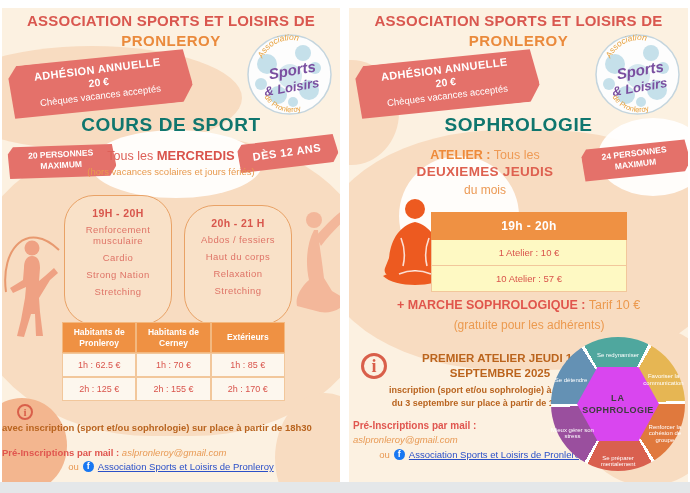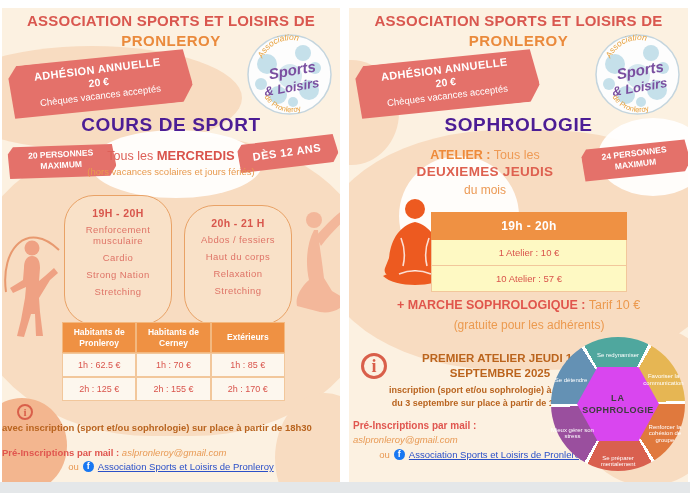--- a/index.html
+++ b/index.html
@@ -22,21 +22,21 @@
 
   .brush { background:#e4716a; color:#fff; text-align:center;
            clip-path:polygon(2% 22%, 7% 2%, 97% 8%, 100% 70%, 94% 98%, 3% 92%); }
   .member-badge { left:4px; top:47px; width:186px; height:58px; transform:rotate(-7deg); padding-top:8px; }
   .member-badge .l1 { font-size:11px; font-weight:bold; letter-spacing:.4px; }
   .member-badge .l2 { font-size:10.5px; font-weight:bold; margin-top:1px; }
   .member-badge .l3 { font-size:9.5px; margin-top:2px; }
 
   .logo { right:8px; top:26px; width:85px; height:81px; }
 
-  .section-title { top:106px; left:0; width:100%; text-align:center; font-weight:bold; font-size:19px; color:#4c1d95; letter-spacing:.6px; }
+  .section-title { top:106px; left:0; width:100%; text-align:center; font-weight:bold; font-size:19px; color:#0f766e; letter-spacing:.6px; }
 
   .badge-max { width:110px; height:35px; padding-top:5px; font-size:8.5px; font-weight:bold; line-height:1.35; }
   .badge-max.lft { left:4px; top:136px; transform:rotate(-3deg); }
   .badge-max.rgt { right:-2px; top:135px; transform:rotate(-7deg); }
   .badge-age { right:2px; top:130px; width:102px; height:31px; transform:rotate(-8deg); font-size:11px; font-weight:bold; padding-top:8px; letter-spacing:.5px; }
 
   .sched-line { top:140px; left:0; width:100%; text-align:center; font-size:12.5px; color:#dd6058; }
   .sched-line b { color:#d9534b; font-size:13px;margin-top:15px; }
   .sched-note { top:158px; left:0; width:100%; text-align:center; font-size:9.5px; color:#e89a4f; }
 

